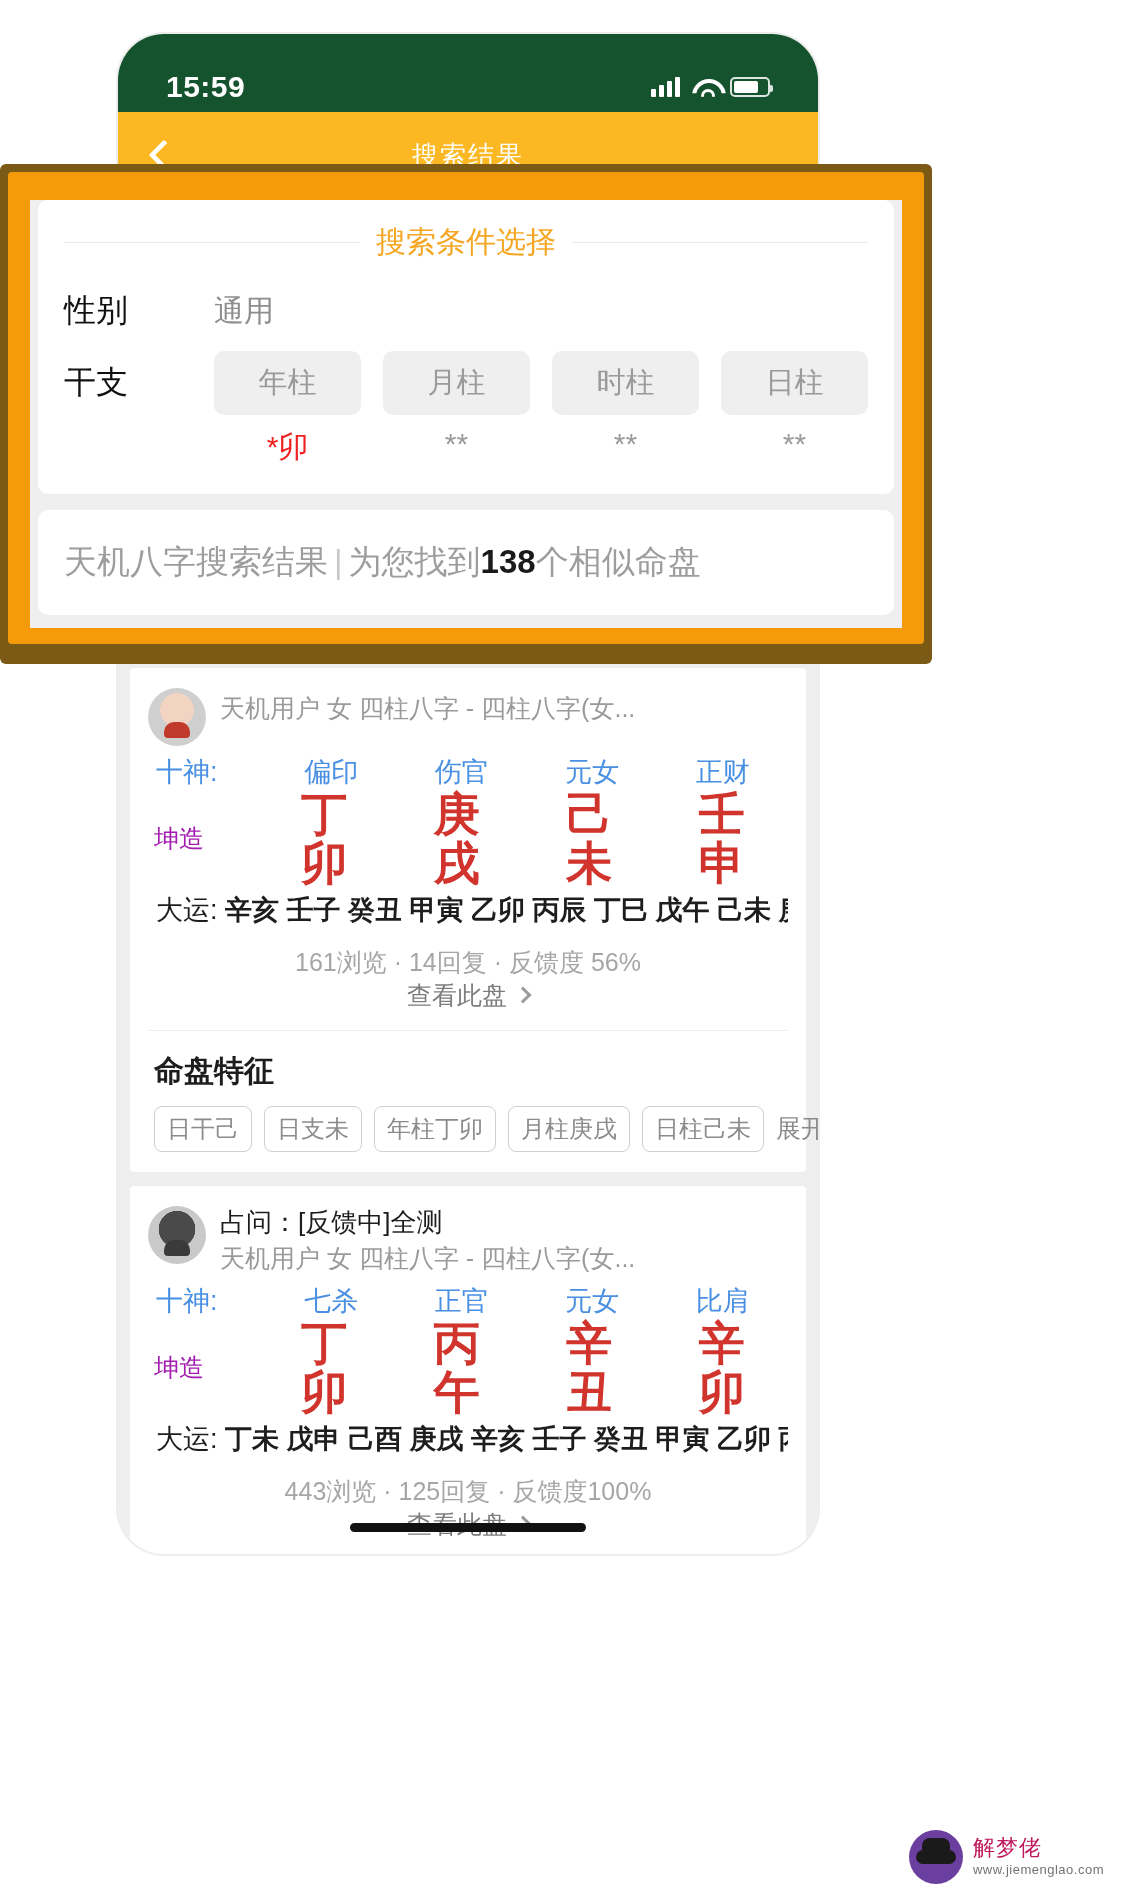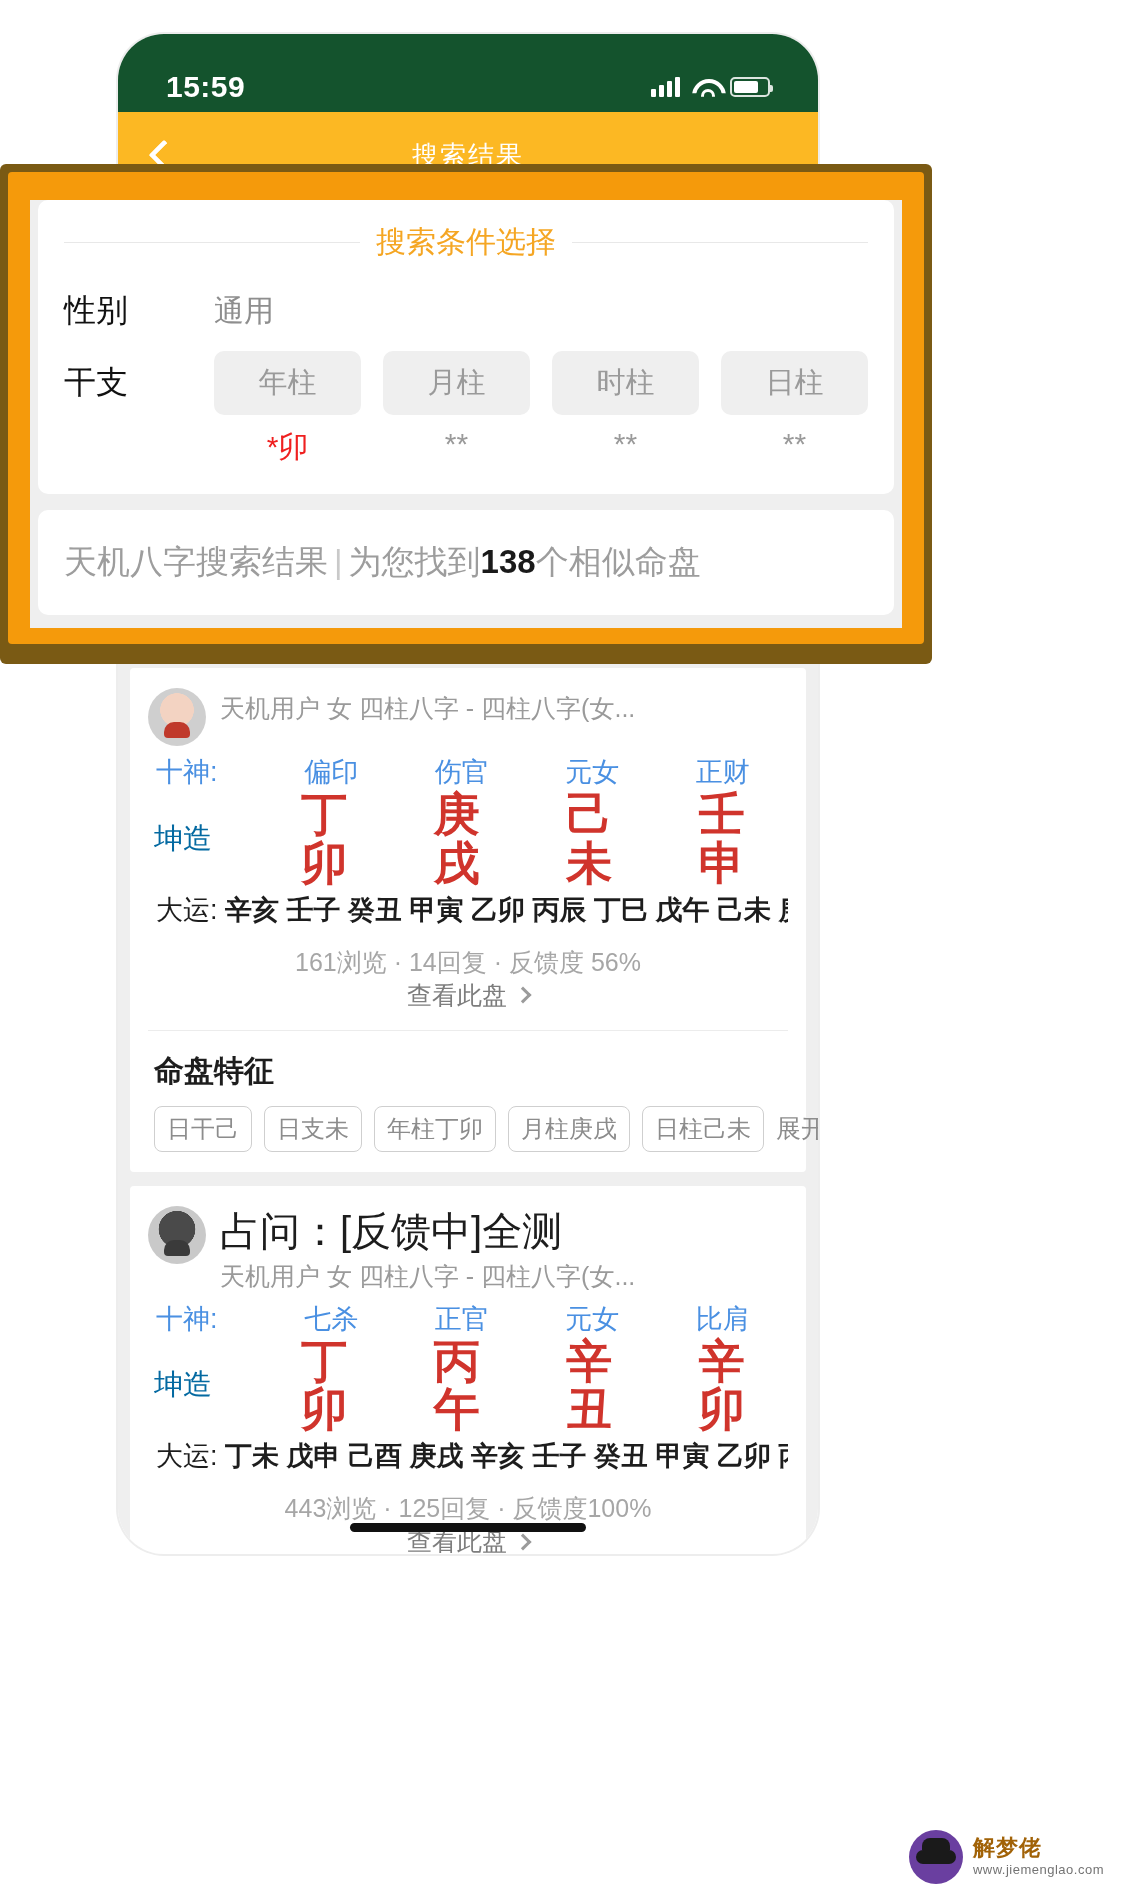--- a/index.html
+++ b/index.html
@@ -58,29 +58,29 @@
   }
   .card-head { display:flex; align-items:flex-start; gap:14px; padding: 6px 0 4px 0; }
   .avatar { width:58px;height:58px;border-radius:50%;flex:0 0 58px;
             background: radial-gradient(circle at 50% 38%, #f3d3c2 0 36%, #cfcfcf 37% 100%);
             position:relative; overflow:hidden; }
   .avatar.a2 { background: radial-gradient(circle at 50% 40%, #4a4a4a 0 40%, #c9c9c9 41% 100%); }
   .avatar:after{content:"";position:absolute;left:16px;top:34px;width:26px;height:16px;
                 background:#c0392b;border-radius:10px 10px 4px 4px;}
   .avatar.a2:after{background:#3a3a3a;}
   .head-texts { flex:1; min-width:0; }
-  .post-title { font-size:40px; color:#1d1d1d; line-height:1.25; }
+  .post-title { font-size:26px; color:#1d1d1d; line-height:1.25; }
   .post-sub { font-size:25px; color:#9a9a9a; margin-top:4px; white-space:nowrap; overflow:hidden; text-overflow:ellipsis;}
 
   .bazi { padding: 4px 0 2px 0; }
   .ten-gods { display:flex; align-items:center; color:#4a90e2; font-size:27px; padding-left:8px; }
   .tg-label { width: 110px; }
   .tg-cell { flex:1; text-align:center; }
   .pillars { display:flex; align-items:center; }
-  .p-label { width: 110px; color:#0369a1; font-size:29px; padding-left: 6px; }
+  .p-label { width: 110px; color:#a21caf; font-size:25px; padding-left: 6px; }
   .p-col { flex:1; text-align:center; color:#d0342c; font-size:46px; font-weight:600; line-height:1.06; }
   .dayun { font-size:27px; color:#1d1d1d; white-space:nowrap; overflow:hidden; padding: 4px 0 0 8px; }
   .dayun b { font-weight:600; }
   .dy-label { font-weight:400; }
 
   .stats-row { display:flex; align-items:center; justify-content:space-between;
                padding: 16px 8px 18px 8px; border-bottom:1px solid #ececec;flex-direction:column; }
   .stats { color:#a6a6a6; font-size:25px; }
   .view-chart { color:#7d7d7d; font-size:25px; display:flex; align-items:center; gap:10px;}
   .chev-r { width:12px;height:12px;border-top:3px solid #9b9b9b;border-right:3px solid #9b9b9b;transform:rotate(45deg);}
@@ -129,21 +129,21 @@
   .result-text { font-size:33px; color:#9d9d9d; white-space:nowrap; }
   .result-text .sep { color:#c9c9c9; padding: 0 6px; }
   .result-text .num { color:#1a1a1a; font-weight:700; }
 
   
   .wm { position:absolute; right:18px; bottom:14px; display:flex; align-items:center; gap:10px; }
   .wm-face { width:54px;height:54px;border-radius:50%;background:#6a3fa0;position:relative;}
   .wm-face:before{content:"";position:absolute;left:7px;top:20px;width:40px;height:14px;background:#1a1a1a;border-radius:7px;}
   .wm-face:after{content:"";position:absolute;left:13px;top:8px;width:28px;height:12px;background:#1a1a1a;border-radius:8px 8px 0 0;}
   .wm-txt { line-height:1.15; }
-  .wm-t1 { font-size:22px; color:#a16207; font-weight:700; letter-spacing:1px;}
+  .wm-t1 { font-size:22px; color:#be185d; font-weight:400; letter-spacing:1px;}
   .wm-t2 { font-size:13px; color:#737373; letter-spacing:.5px;}
 </style>
 </head>
 <body>
 
 <div id="root">
 
   <div class="phone">
 
     <div class="statusbar">

